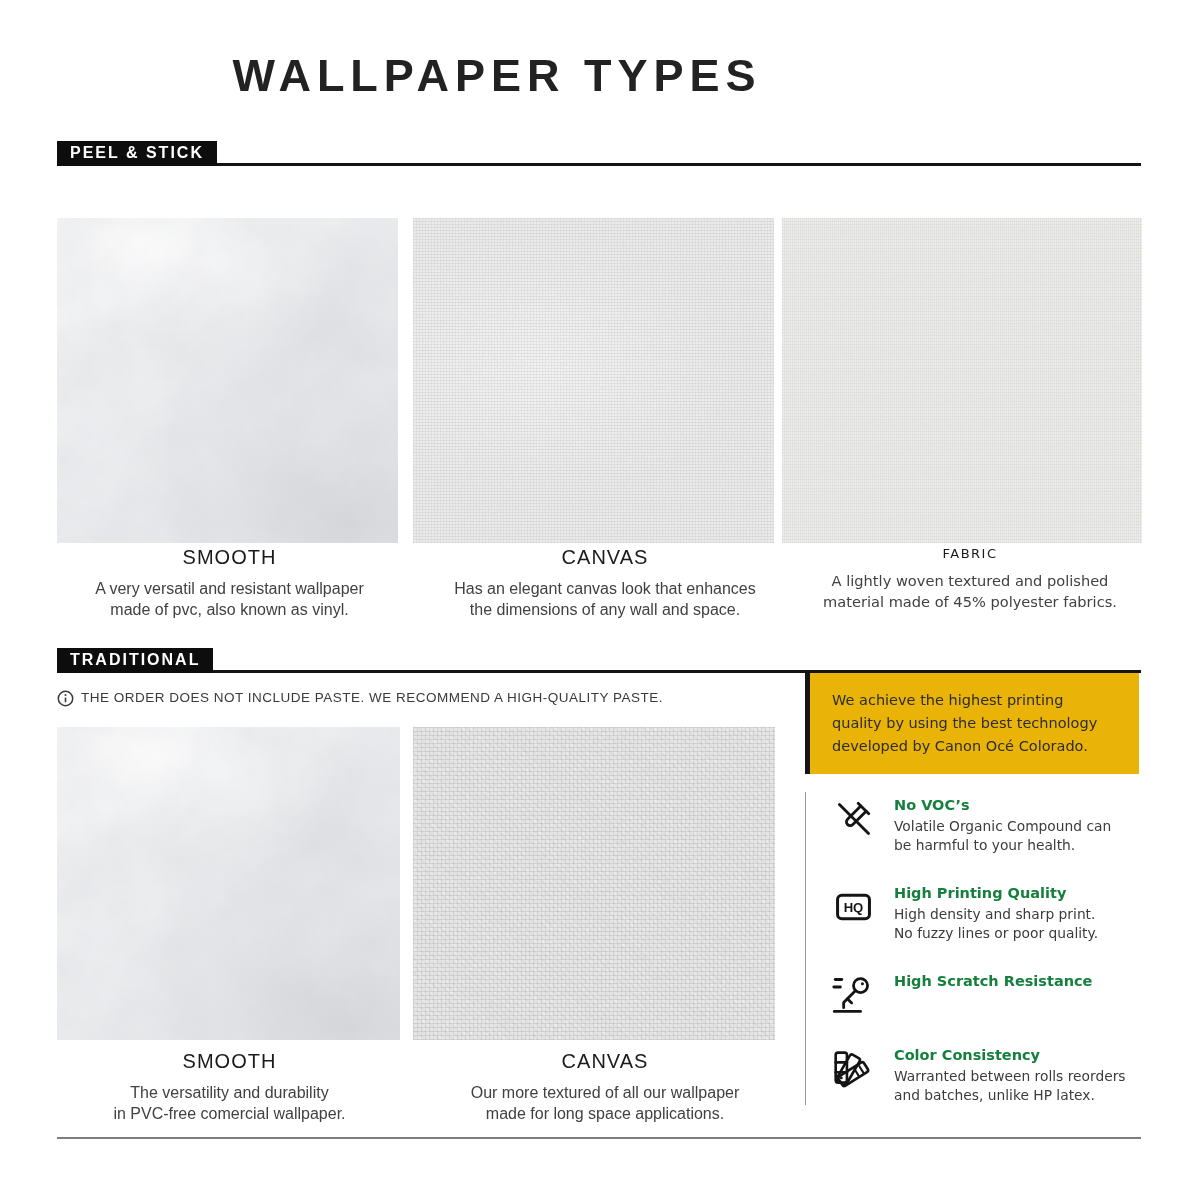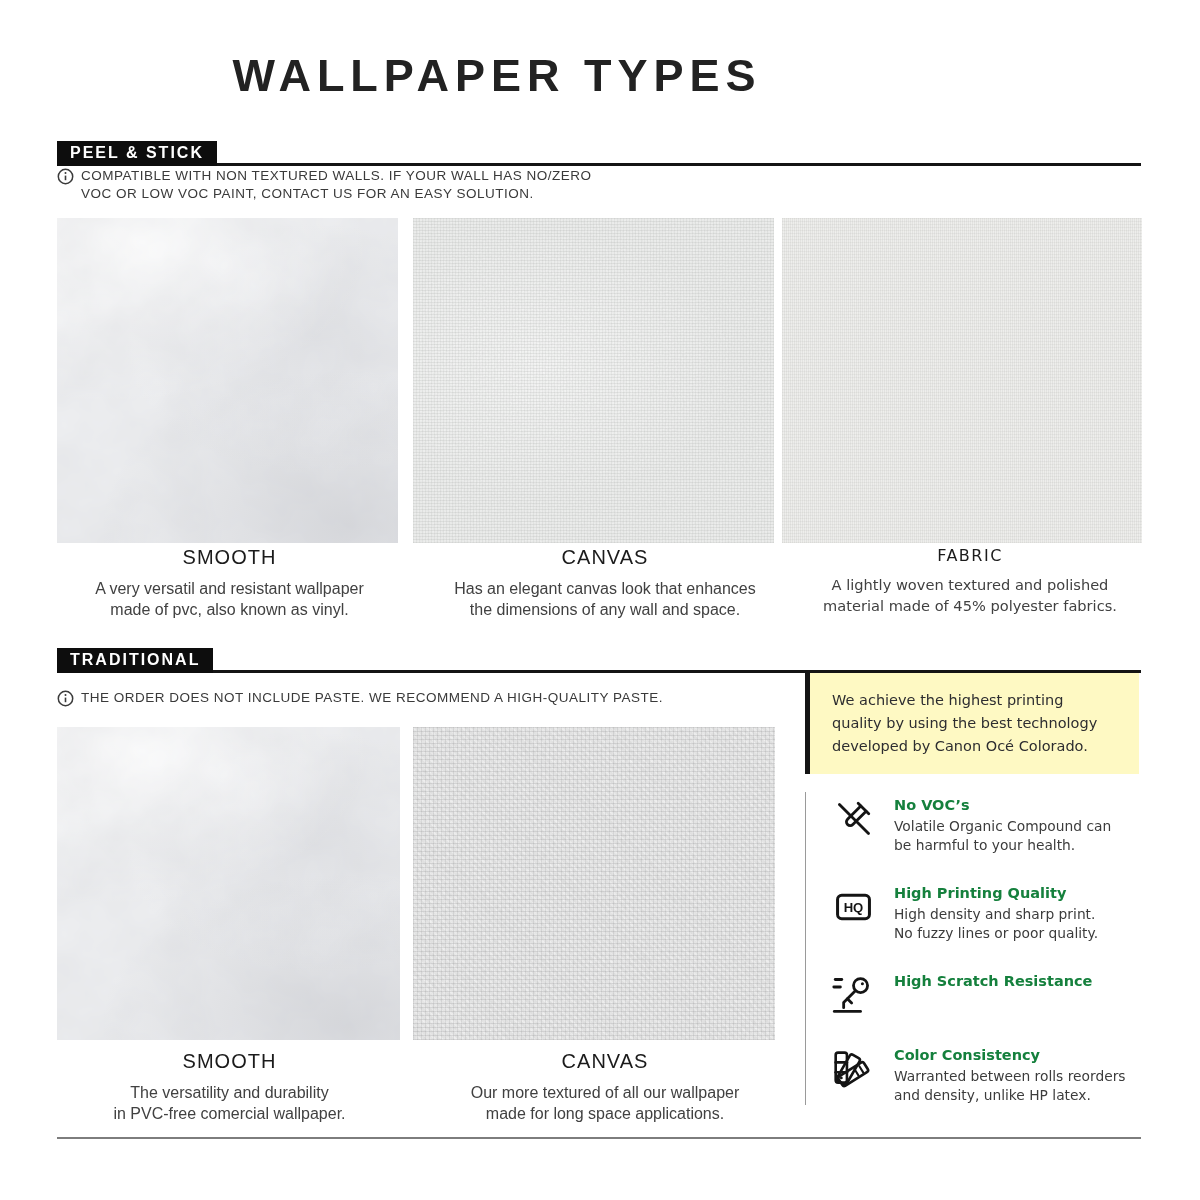--- a/index.html
+++ b/index.html
@@ -51,27 +51,27 @@
     repeating-linear-gradient(45deg, rgba(255,255,255,0.40) 0px, rgba(255,255,255,0.40) 2px, rgba(0,0,0,0) 2px, rgba(0,0,0,0) 5px);}
 
   
   .captions{position:absolute;left:57px;width:1085px;}
   #cap-row1{top:546px;}
   #cap-row2{top:1050px;}
   .caption{position:absolute;top:0;text-align:center;}
   .cap-name{font-size:20px;letter-spacing:1px;color:#1b1b1b;margin:0 0 9px 0;font-weight:400;}
   .cap-desc{font-size:16px;line-height:21px;color:#414141;}
   .ff-alt{font-family:"DejaVu Sans",sans-serif;}
-  .ff-alt .cap-name{font-size:16px;letter-spacing:1.5px;}
+  .ff-alt .cap-name{font-size:13px;letter-spacing:1.5px;}
   .ff-alt .cap-desc{font-size:14.6px;line-height:21px;}
 
   
   #quote{position:absolute;left:805px;top:673px;width:334px;display:flex;}
   .quote-bar{flex:0 0 5px;background:#141414;}
-  .quote-box{flex:1;background:#fef9c3;padding:16px 10px 16px 22px;}
+  .quote-box{flex:1;background:#eab308;padding:16px 10px 16px 22px;}
   .quote-text{font-family:"DejaVu Sans",sans-serif;font-size:14.5px;line-height:23px;color:#2d2d30;}
 
   #features{position:absolute;left:805px;top:792px;width:336px;
     border-left:1px solid #9a9a9a;padding:4px 0 0 25px;box-sizing:border-box;
     display:flex;flex-direction:column;gap:29px;}
   .feature{display:flex;gap:18px;align-items:flex-start;}
   .feature-icon{flex:0 0 45px;height:45px;}
   .feature-title{font-family:"DejaVu Sans",sans-serif;font-size:14.5px;font-weight:700;
     color:#15803d;margin:1px 0 4px 0;}
   .feature-desc{font-family:"DejaVu Sans",sans-serif;font-size:13.8px;line-height:19px;color:#3c3c3c;}
@@ -103,31 +103,20 @@
 
 <div id="page">
 
   <div class="page-title">WALLPAPER TYPES</div>
 
   <div class="section-header" id="sec-peel">
     <div class="sec-box">PEEL &amp; STICK</div>
     <div class="sec-line"></div>
   </div>
 
-  <div class="note" id="note1">
-    <span class="info-icon">
-      <svg width="17" height="17" viewBox="0 0 17 17" fill="none">
-        <circle cx="8.5" cy="8.5" r="7.2" stroke="#3a3a3a" stroke-width="1.5"></circle>
-        <line x1="8.5" y1="7.6" x2="8.5" y2="12.2" stroke="#3a3a3a" stroke-width="1.6"></line>
-        <circle cx="8.5" cy="4.9" r="1" fill="#3a3a3a"></circle>
-      </svg>
-    </span>
-    <span class="pre">COMPATIBLE WITH NON TEXTURED WALLS. IF YOUR WALL HAS NO/ZERO
-VOC OR LOW VOC PAINT, CONTACT US FOR AN EASY SOLUTION.</span>
-  </div>
 
   <div id="row1">
     <div class="swatch tex-smooth" style="left:0;width:341px;">
       <svg class="grain" preserveAspectRatio="none">
           <rect width="100%" height="100%" filter="url(#cloud)"></rect>
         </svg>
     </div>
     <div class="swatch tex-canvas-fine" style="left:356px;width:361px;">
       <svg class="grain" preserveAspectRatio="none">
           <rect width="100%" height="100%" filter="url(#speckFine)"></rect>
@@ -272,21 +261,21 @@
           <g transform="rotate(58 11 38)">
             <rect x="5" y="7" width="12" height="32" rx="2.5"></rect>
             <line x1="7" y1="13" x2="15" y2="13" stroke-width="2.2"></line>
             <line x1="7" y1="19" x2="15" y2="19" stroke-width="2.2"></line>
           </g>
         </svg>
       </span>
       <div>
         <div class="feature-title">Color Consistency</div>
         <div class="feature-desc pre">Warranted between rolls reorders
-and density, unlike HP latex.</div>
+and batches, unlike HP latex.</div>
       </div>
     </div>
 
   </div>
 
   <div class="bottom-rule"></div>
 
 </div>
 
 </body></html>

